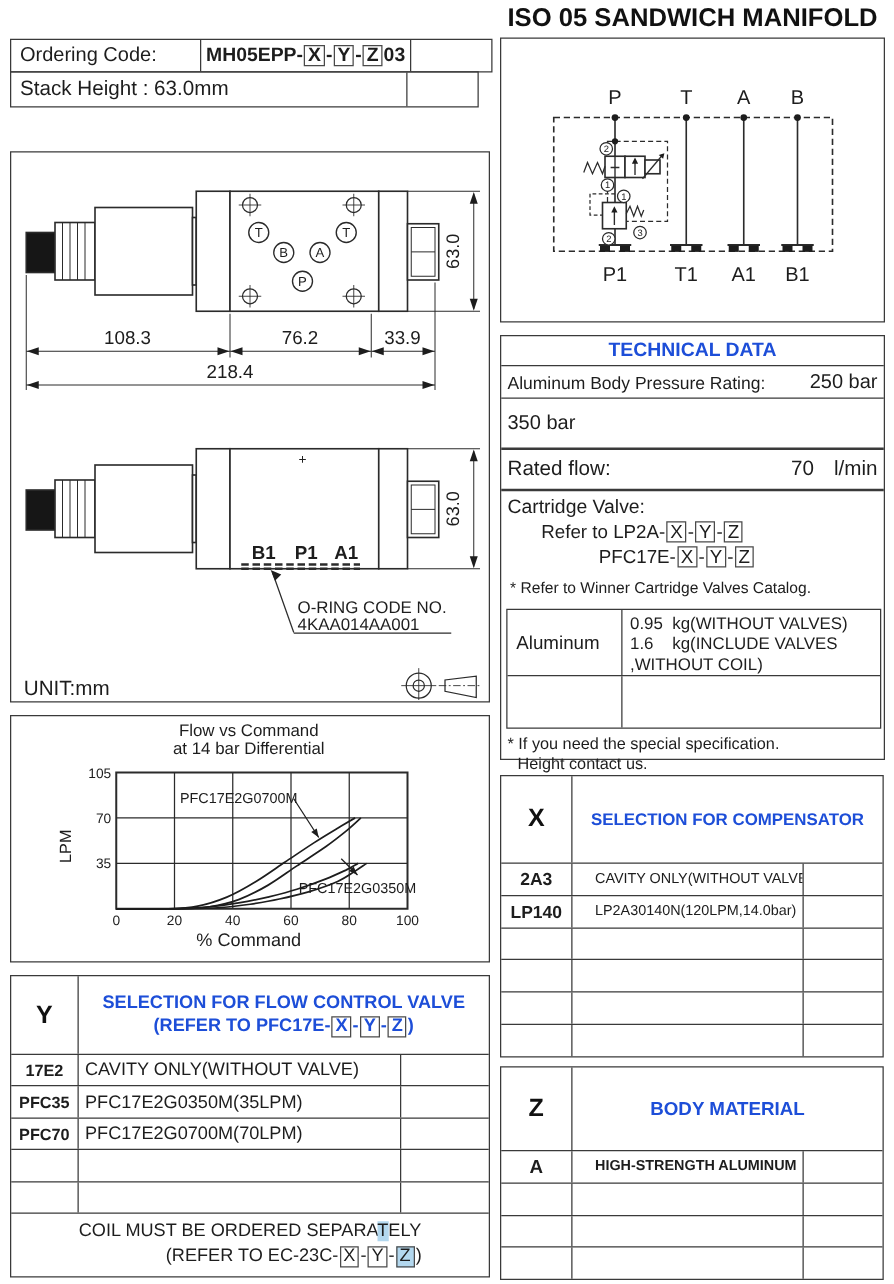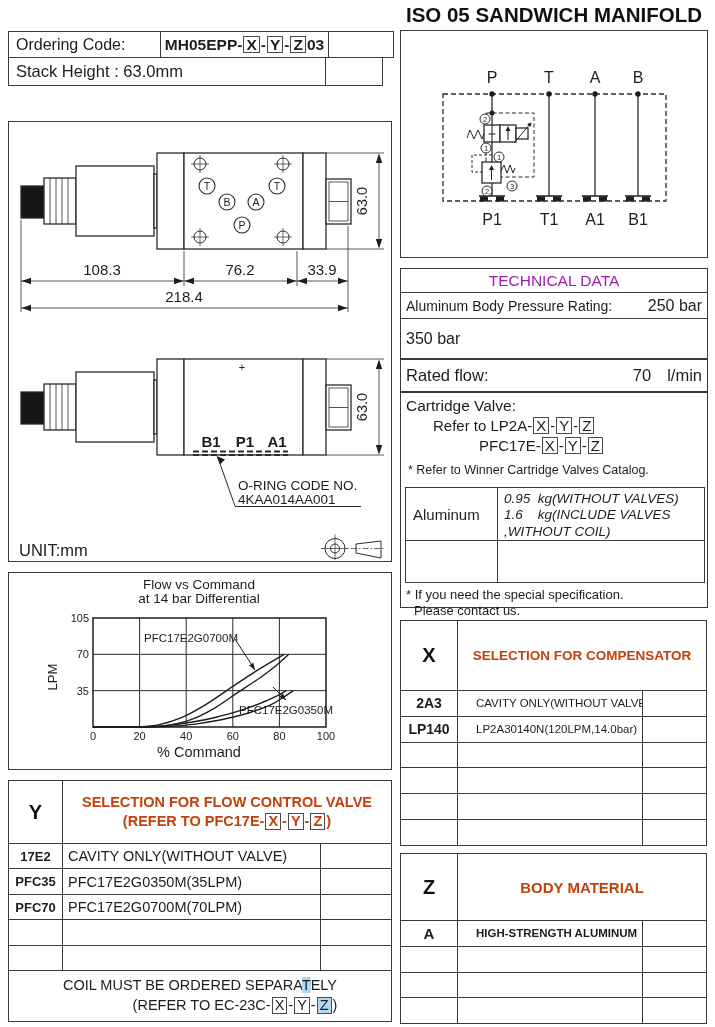--- a/index.html
+++ b/index.html
@@ -21,56 +21,56 @@
   .boxed.hl{background:#b3d8ef;}
   .hl{background:#b3d8ef;}
   
   .schematic-box{left:400px;top:30px;width:308px;height:228px;}
   .drawing-box{left:8px;top:121px;width:384px;height:441px;}
   .chart-box{left:8px;top:572px;width:384px;height:198px;}
   svg{display:block;}
   
   .tech-box{left:400px;top:268px;width:308px;height:340px;font-size:14px;}
   .tech-hdr{height:23px;border-bottom:1.5px solid #3a3a3a;display:flex;align-items:center;justify-content:center;
-            font-weight:normal;font-size:15.5px;color:#a21caf;}
+            font-weight:bold;font-size:15.5px;color:#1d4ed8;}
   .tech-r1{height:25px;border-bottom:1.2px solid #3a3a3a;display:flex;align-items:center;justify-content:space-between;padding:0 5px;}
   .tech-r1 .val{font-size:16px;}
   .tech-r2{height:39px;border-bottom:2px solid #3a3a3a;display:flex;align-items:center;justify-content:space-between;padding:0 5px;}
   .tech-r2 .lbl{line-height:1.3;}
   .tech-r2 .val{font-size:16px;}
   .tech-r3{height:31px;border-bottom:2px solid #3a3a3a;display:flex;align-items:center;justify-content:space-between;padding:0 5px;font-size:16.5px;}
   .tech-r3 .val{display:flex;gap:16px;}
   .tech-cart{height:89px;padding-top:4px;font-size:15px;line-height:1.2;}
   .tech-cart .t{padding-left:5px;font-size:15.5px;}
   .tech-cart .l1{padding-left:32px;margin-top:1px;}
   .tech-cart .l2{padding-left:78px;margin-top:2px;}
   .tech-cart .n{padding-left:7px;margin-top:8px;font-size:12.5px;}
   .wtable{margin:1px 2px 0 4px;border:1.2px solid #3a3a3a;}
   .wrow1{display:grid;grid-template-columns:92px 1fr;height:52px;border-bottom:1.2px solid #3a3a3a;}
   .wrow2{display:grid;grid-template-columns:92px 1fr;height:41px;}
   .wcell-m{border-right:1.2px solid #3a3a3a;display:flex;align-items:center;padding-left:7px;font-size:15px;}
   .wcell-m2{border-right:1.2px solid #3a3a3a;}
-  .wvals{font-size:13.5px;line-height:1.22;padding:3px 0 0 6px;white-space:pre;font-style:italic;}
+  .wvals{font-size:13.5px;line-height:1.22;padding:3px 0 0 6px;white-space:pre;}
   .wvals .r{text-align:left;padding-right:16px;}
   .tech-note{padding:4px 0 0 5px;font-size:13px;line-height:1.2;}
   .tech-note .i{padding-left:8px;}
   
   .sel-table{position:absolute;border:1.5px solid #3a3a3a;box-sizing:border-box;background:#fff;
              display:flex;flex-direction:column;}
   .x-table{left:400px;top:620px;width:307px;height:226px;}
   .y-table{left:8px;top:780px;width:384px;height:242px;}
   .z-table{left:400px;top:853px;width:307px;height:171px;}
   .sel-header{display:grid;border-bottom:1.2px solid #3a3a3a;}
   .x-table .sel-header{grid-template-columns:57px 1fr;height:69px;}
   .y-table .sel-header{grid-template-columns:54px 1fr;height:62px;}
   .z-table .sel-header{grid-template-columns:57px 1fr;height:66px;}
   .hdr-code{border-right:1.2px solid #3a3a3a;display:flex;align-items:center;justify-content:center;
             font-weight:bold;font-size:20px;color:#111;}
   .hdr-title{display:flex;flex-direction:column;align-items:center;justify-content:center;text-align:center;
-             font-weight:bold;color:#c2410c;}
+             font-weight:bold;color:#1d4ed8;}
   .x-table .hdr-title{font-size:13.5px;}
   .y-table .hdr-title{font-size:14.5px;line-height:1.3;}
   .z-table .hdr-title{font-size:15px;}
   .sel-body{flex:1;display:flex;flex-direction:column;}
   .sel-row{flex:1;display:grid;border-bottom:1.2px solid #3a3a3a;}
   .sel-body .sel-row:last-child{border-bottom:none;}
   .x-table .sel-row,.z-table .sel-row{grid-template-columns:57px 172px 1fr;gap:13px;}
   .y-table .sel-row{grid-template-columns:54px 258px 1fr;}
   .sel-code{border-right:1.2px solid #3a3a3a;display:flex;align-items:center;justify-content:center;font-weight:bold;}
   .sel-desc{border-right:1.2px solid #3a3a3a;display:flex;align-items:center;padding-left:5px;white-space:nowrap;overflow:hidden;}
@@ -387,21 +387,21 @@
         <div class="wcell-m">Aluminum</div>
         <div class="wvals"><div>0.95  kg(WITHOUT VALVES)</div><div>1.6    kg(INCLUDE VALVES</div><div class="r">,WITHOUT COIL)</div></div>
       </div>
       <div class="wrow2">
         <div class="wcell-m2"></div>
         <div></div>
       </div>
     </div>
     <div class="tech-note">
       <div>* If you need the special specification.</div>
-      <div class="i">Please contact us.</div>
+      <div class="i">Height contact us.</div>
     </div>
   </div>
 
   <div class="sel-table x-table">
     <div class="sel-header">
       <div class="hdr-code">X</div>
       <div class="hdr-title">SELECTION FOR COMPENSATOR</div>
     </div>
     <div class="sel-body">
         <div class="sel-row">

